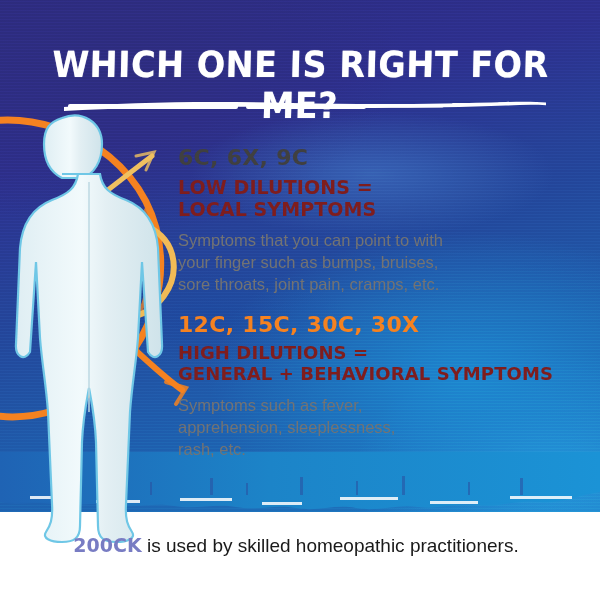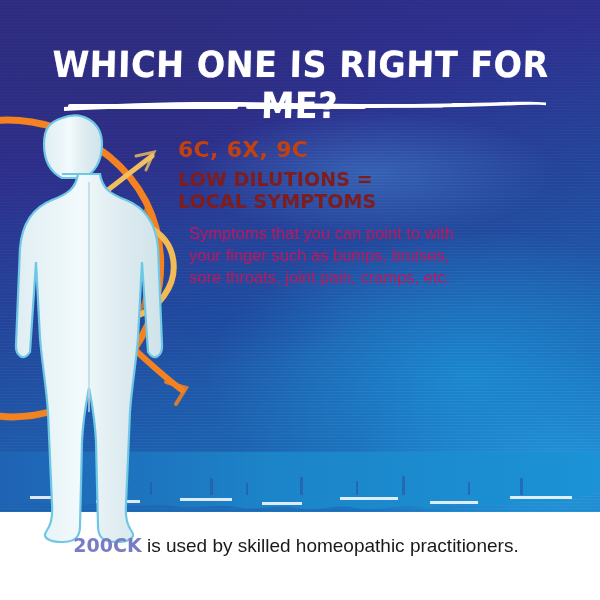--- a/index.html
+++ b/index.html
@@ -70,35 +70,35 @@
   
   .block{position:absolute;left:178px;width:400px;}
   #block-low{top:138px;}
   #block-high{top:313px;}
 
   .dose{
     font-family:"DejaVu Sans", sans-serif;
     font-weight:bold;font-size:22px;letter-spacing:.3px;
     margin:0 0 7px 0;line-height:1.05;
   }
-  #dose-low{color:#c2410c;}
+  #dose-low{color:#404040;margin-top:8px;}
   #dose-high{color:#f58220;}
 
   .sub{
     font-family:"DejaVu Sans", sans-serif;
     font-weight:bold;font-size:19px;line-height:1.16;
     color:#7f1d1d;letter-spacing:.1px;margin:0 0 10px 0;
     white-space:pre-line;
   }
   #sub-high{font-size:18px;}
 
   .body{
     font-family:"Liberation Sans", sans-serif;
-    font-size:16.5px;line-height:1.33;color:#be185d;
-    margin:11px;white-space:pre-line;
+    font-size:16.5px;line-height:1.33;color:#737373;
+    margin:0;white-space:pre-line;
   }
 
   
   .footer{
     position:absolute;left:0;top:534px;width:592px;text-align:center;
     font-family:"Liberation Sans", sans-serif;
     font-size:19px;color:#1a1a1a;
   }
   .footer b{color:#787cc3;font-family:"DejaVu Sans", sans-serif;font-weight:bold;}
 </style>
@@ -212,18 +212,26 @@
 
   <div class="block" id="block-low">
     <p class="dose" id="dose-low">6C, 6X, 9C</p>
     <p class="sub" id="sub-low">LOW DILUTIONS =
 LOCAL SYMPTOMS</p>
     <p class="body">Symptoms that you can point to with
 your finger such as bumps, bruises,
 sore throats, joint pain, cramps, etc.</p>
   </div>
 
+  <div class="block" id="block-high">
+    <p class="dose" id="dose-high">12C, 15C, 30C, 30X</p>
+    <p class="sub" id="sub-high">HIGH DILUTIONS  =
+GENERAL + BEHAVIORAL SYMPTOMS</p>
+    <p class="body">Symptoms such as fever,
+apprehension, sleeplessness,
+rash, etc.</p>
+  </div>
 
   <div class="footer">
     <b>200CK</b><span> is used by skilled homeopathic practitioners.</span>
   </div>
 
 </div>
 
 </body></html>

